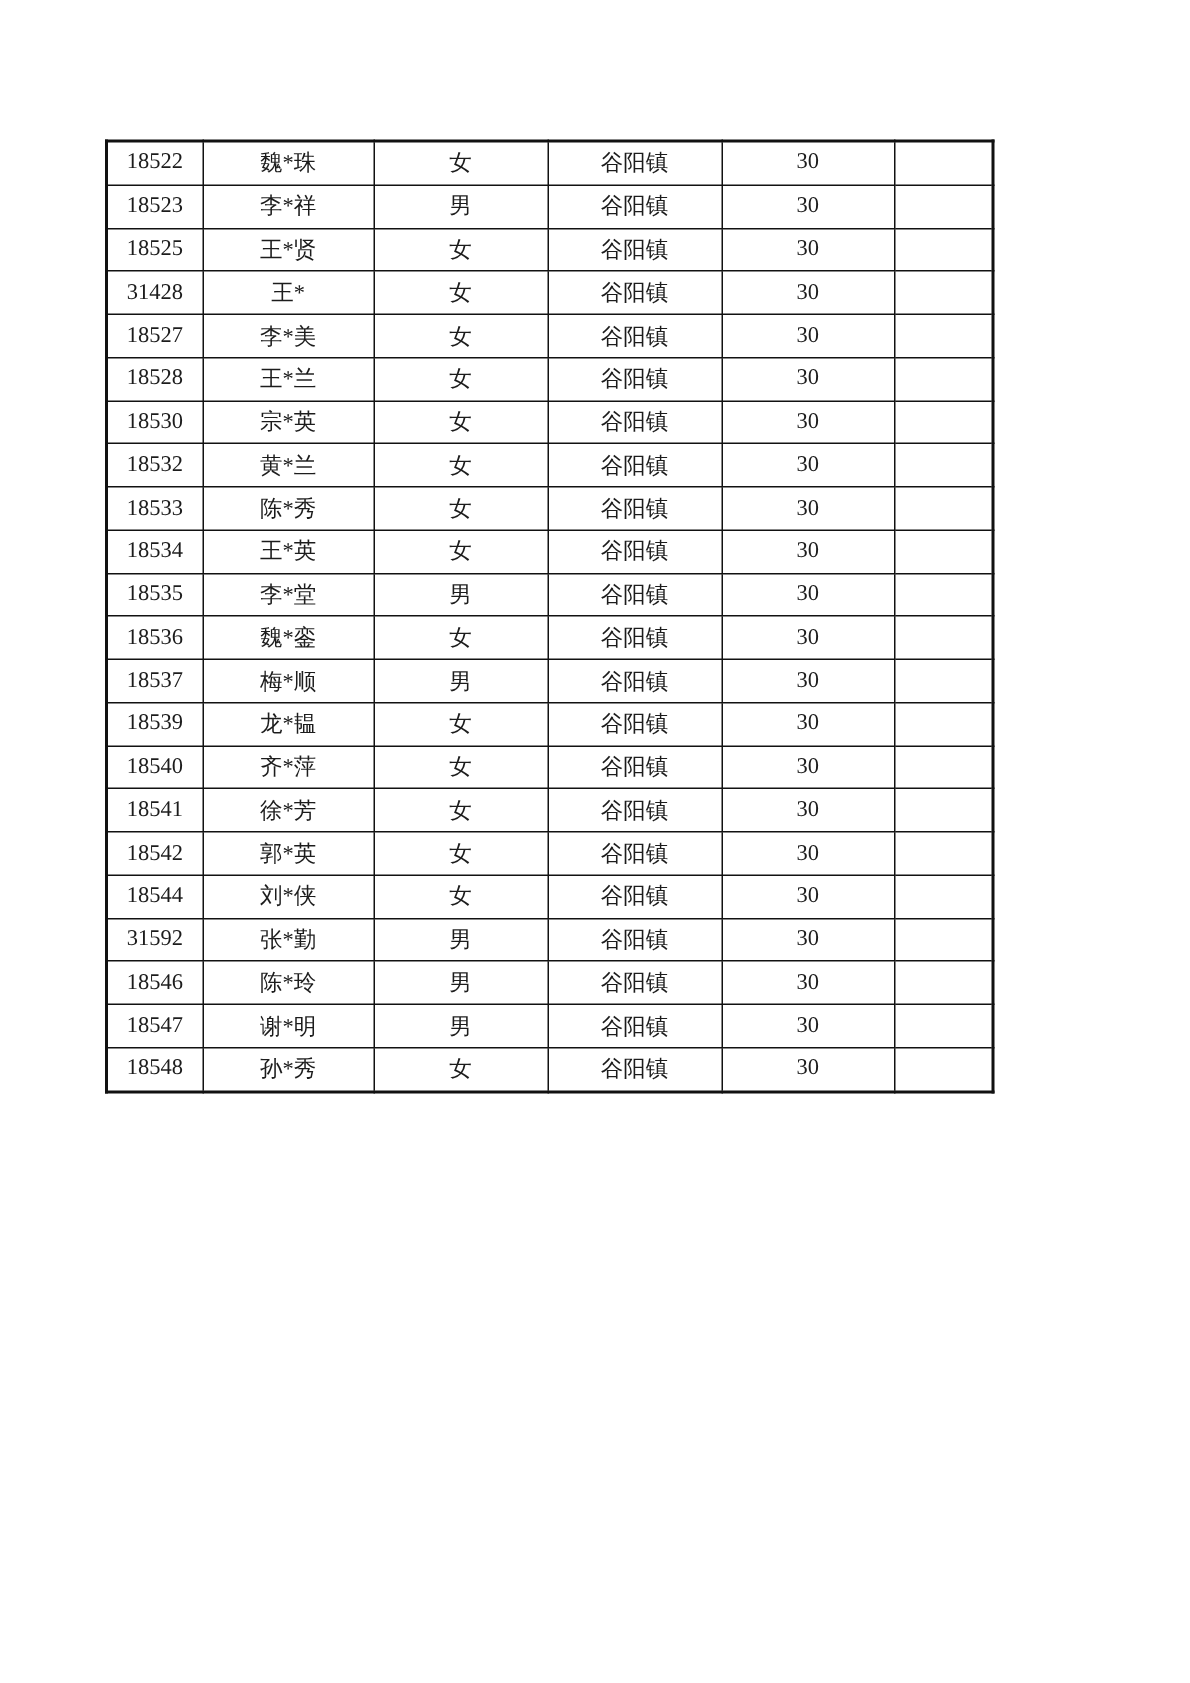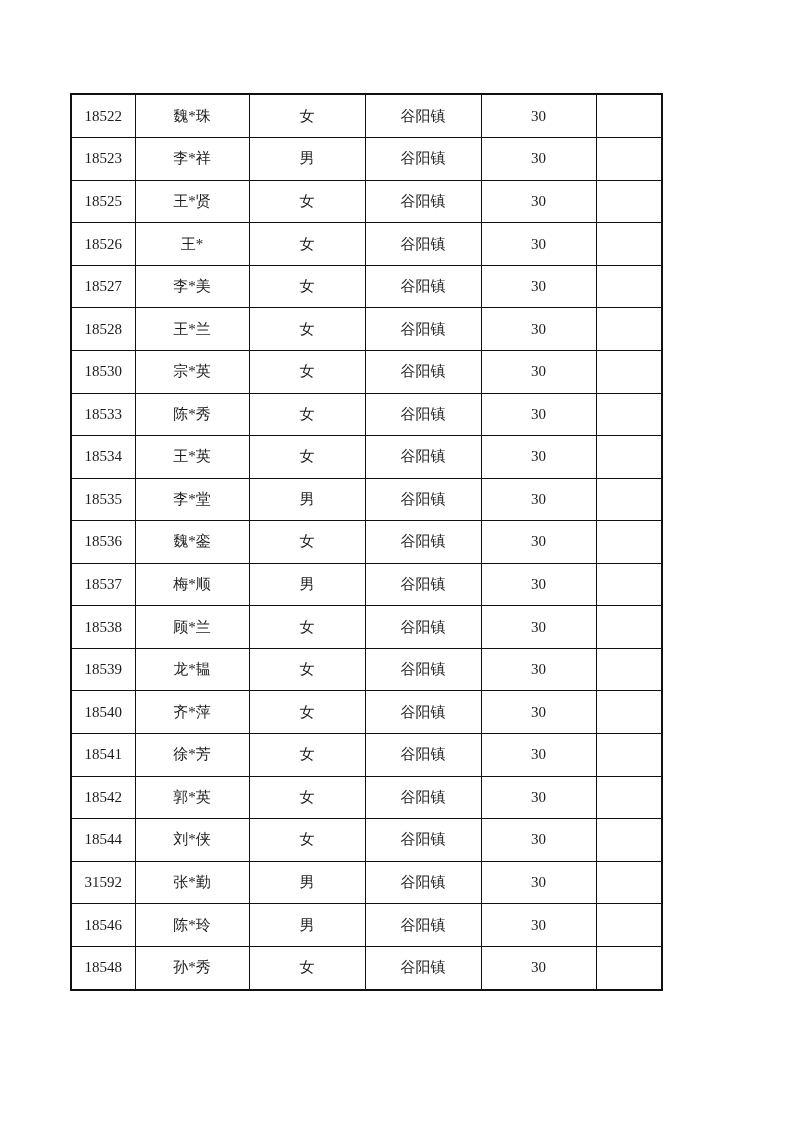--- a/index.html
+++ b/index.html
@@ -21,21 +21,21 @@
   .page {
     position: absolute;
     inset: 0;
     background: var(--bg);
   }
   table.data-table {
     position: absolute;
     left: 70px;
     top: 93px;
     width: 591px;
-    height: 898px;
+    height: 636px;
     border-collapse: collapse;
     table-layout: fixed;
     border: 2.5px solid var(--border);
   }
   table.data-table td {
     border: 1.5px solid var(--border);
     text-align: center;
     vertical-align: middle;
     font-size: 15px;
     color: var(--text);
@@ -83,21 +83,21 @@
   <tr>
     <td class="c-id">18525</td>
     <td class="c-name">王*贤</td>
     <td class="c-gender">女</td>
     <td class="c-town">谷阳镇</td>
     <td class="c-amount">30</td>
     <td class="c-blank"></td>
   </tr>
 
   <tr>
-    <td class="c-id">18526</td>
+    <td class="c-id">31428</td>
     <td class="c-name">王*</td>
     <td class="c-gender">女</td>
     <td class="c-town">谷阳镇</td>
     <td class="c-amount">30</td>
     <td class="c-blank"></td>
   </tr>
 
   <tr>
     <td class="c-id">18527</td>
     <td class="c-name">李*美</td>
@@ -120,20 +120,28 @@
   <tr>
     <td class="c-id">18530</td>
     <td class="c-name">宗*英</td>
     <td class="c-gender">女</td>
     <td class="c-town">谷阳镇</td>
     <td class="c-amount">30</td>
     <td class="c-blank"></td>
   </tr>
 
 
+  <tr>
+    <td class="c-id">18532</td>
+    <td class="c-name">黄*兰</td>
+    <td class="c-gender">女</td>
+    <td class="c-town">谷阳镇</td>
+    <td class="c-amount">30</td>
+    <td class="c-blank"></td>
+  </tr>
 
   <tr>
     <td class="c-id">18533</td>
     <td class="c-name">陈*秀</td>
     <td class="c-gender">女</td>
     <td class="c-town">谷阳镇</td>
     <td class="c-amount">30</td>
     <td class="c-blank"></td>
   </tr>
 
@@ -166,28 +174,20 @@
 
   <tr>
     <td class="c-id">18537</td>
     <td class="c-name">梅*顺</td>
     <td class="c-gender">男</td>
     <td class="c-town">谷阳镇</td>
     <td class="c-amount">30</td>
     <td class="c-blank"></td>
   </tr>
 
-  <tr>
-    <td class="c-id">18538</td>
-    <td class="c-name">顾*兰</td>
-    <td class="c-gender">女</td>
-    <td class="c-town">谷阳镇</td>
-    <td class="c-amount">30</td>
-    <td class="c-blank"></td>
-  </tr>
 
   <tr>
     <td class="c-id">18539</td>
     <td class="c-name">龙*韫</td>
     <td class="c-gender">女</td>
     <td class="c-town">谷阳镇</td>
     <td class="c-amount">30</td>
     <td class="c-blank"></td>
   </tr>
 
@@ -239,20 +239,28 @@
 
   <tr>
     <td class="c-id">18546</td>
     <td class="c-name">陈*玲</td>
     <td class="c-gender">男</td>
     <td class="c-town">谷阳镇</td>
     <td class="c-amount">30</td>
     <td class="c-blank"></td>
   </tr>
 
+  <tr>
+    <td class="c-id">18547</td>
+    <td class="c-name">谢*明</td>
+    <td class="c-gender">男</td>
+    <td class="c-town">谷阳镇</td>
+    <td class="c-amount">30</td>
+    <td class="c-blank"></td>
+  </tr>
 
   <tr>
     <td class="c-id">18548</td>
     <td class="c-name">孙*秀</td>
     <td class="c-gender">女</td>
     <td class="c-town">谷阳镇</td>
     <td class="c-amount">30</td>
     <td class="c-blank"></td>
   </tr>
 </tbody>

